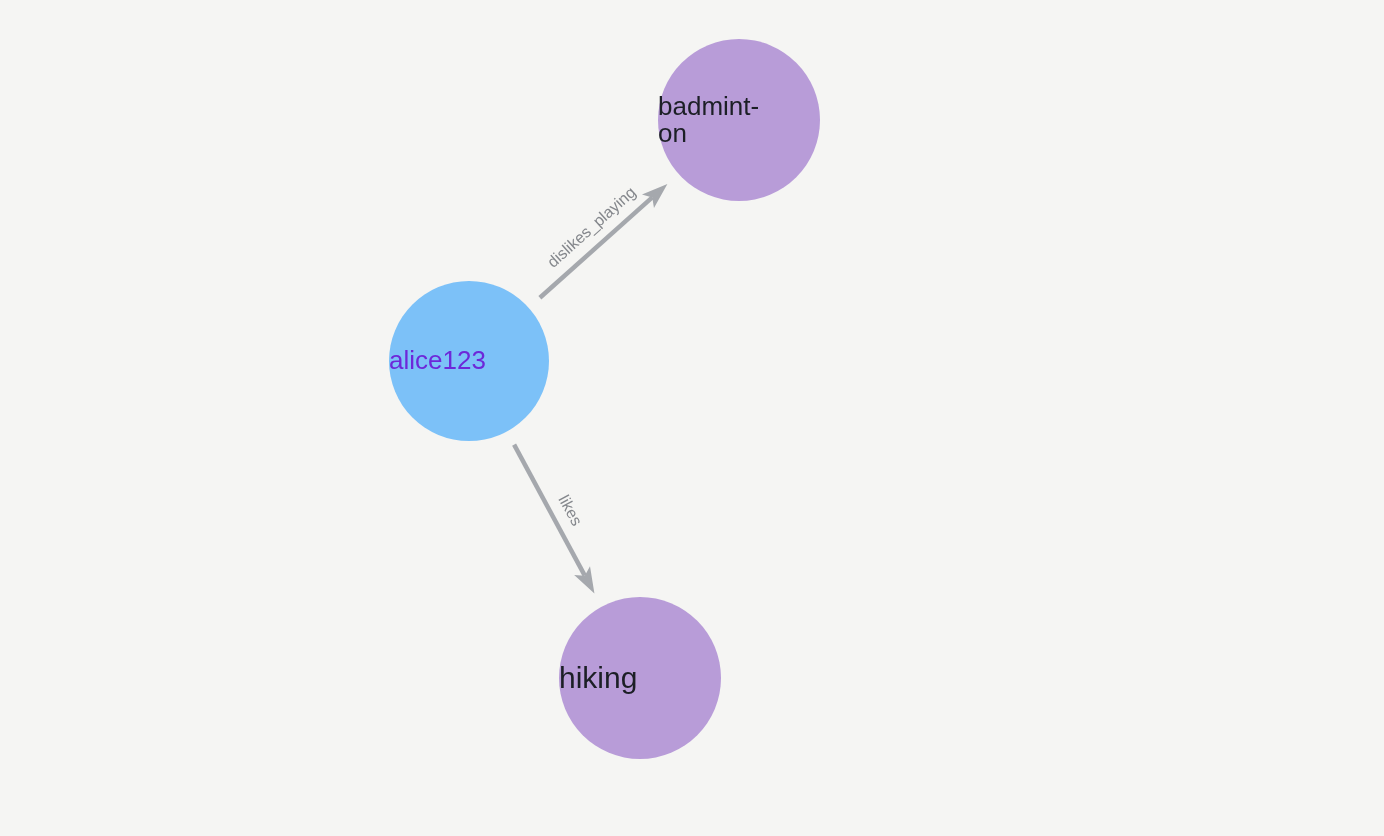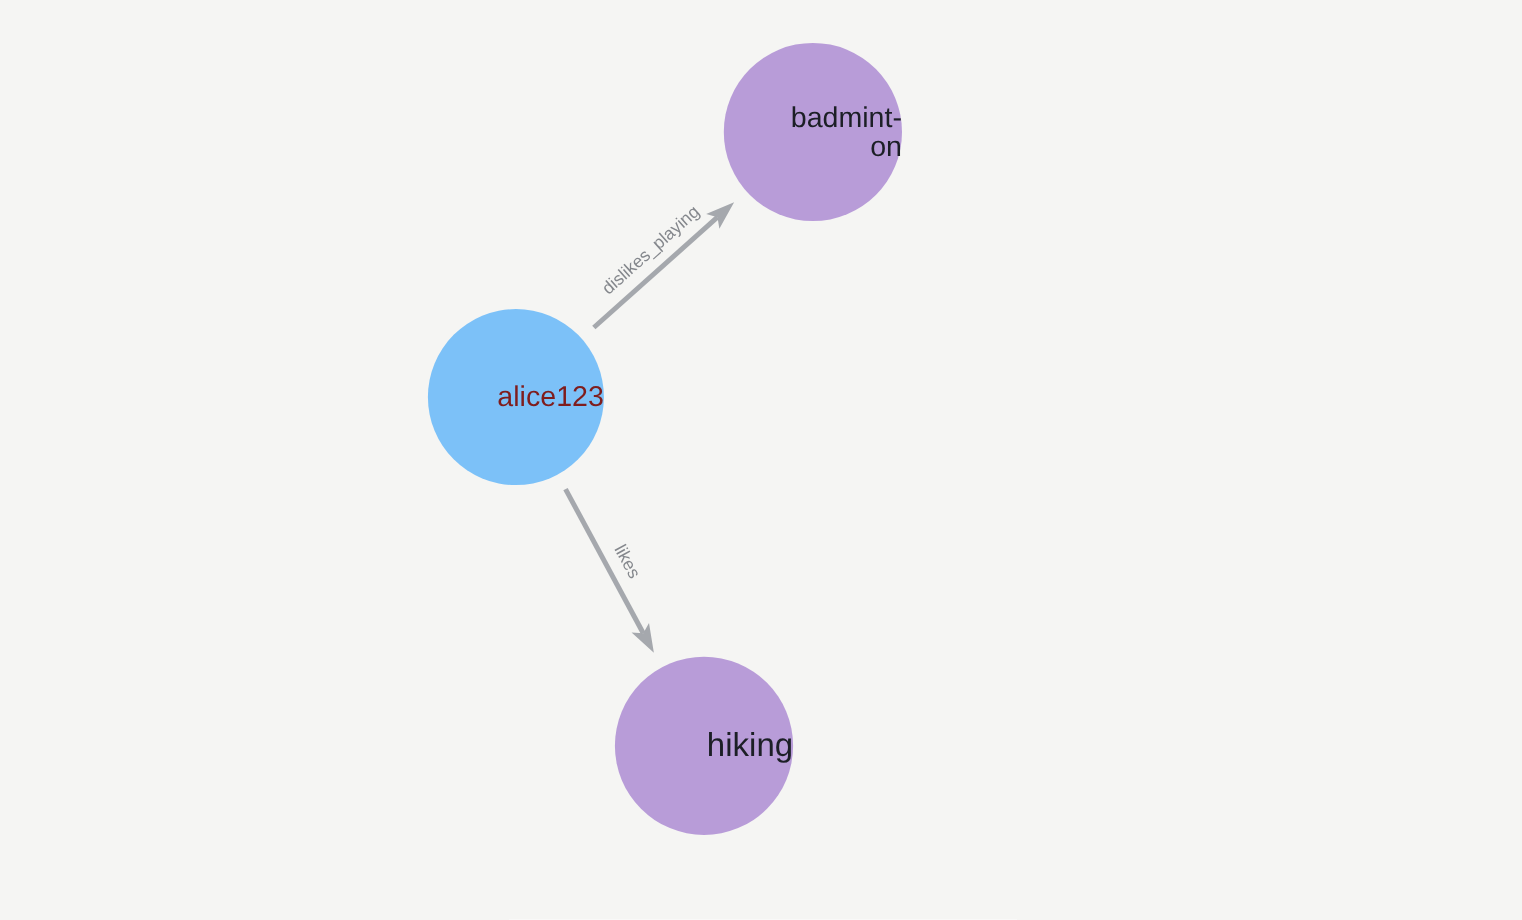--- a/index.html
+++ b/index.html
@@ -25,21 +25,21 @@
     border-radius: 50%;
     display: flex;
     align-items: center;
     justify-content: center;
     text-align: center;
     cursor: pointer;
     user-select: none;
   }
   .node-label {
     width: 100%;
-    text-align: right;
+    text-align: left;
   }
   .node-label-line {
     white-space: nowrap;
   }
   .edge-label {
     user-select: none;
   }
 </style>
 </head>
 <body>
@@ -51,21 +51,21 @@
         <path d="M 667.3805723025497 183.92697064846487 L 641.99049046953 194.5262038524548 L 652.2509682014634 197.4315431979531 L 653.9767974661172 207.95484654572672 Z" fill="#a5a8ad"></path>
         <text transform="translate(594.9702048720961,231.13448880476437) rotate(-41.75186455055239)" text-anchor="middle" fill="#84878c" font-size="16" class="edge-label">dislikes_playing</text>
       </g>
       <g>
         <line x1="514.1023848749264" y1="444.61085383246603" x2="584.79468091309" y2="575.6603149090615" stroke="#a5a8ad" stroke-width="4.5"></line>
         <path d="M 594.4228531790217 593.5090319166659 L 590.0000708394859 566.3532038796295 L 584.79468091309 575.6603149090615 L 574.1580143238607 574.898918908563 Z" fill="#a5a8ad"></path>
         <text transform="translate(565.7041042882589,512.8880375758919) rotate(61.65614850724816)" text-anchor="middle" fill="#84878c" font-size="16" class="edge-label">likes</text>
       </g>
     </svg>
   <div id="node-layer">
-      <div class="node" style="left: 389px; top: 281px; width: 160px; height: 160px; background: rgb(124, 193, 248); color: #7f1d1d; font-size: 26px; line-height: 1.05;">
+      <div class="node" style="left: 389px; top: 281px; width: 160px; height: 160px; background: rgb(124, 193, 248); color: #6d28d9; font-size: 26px; line-height: 1.05;">
         <div class="node-label">
           <div class="node-label-line">alice123</div>
         </div>
       </div>
       <div class="node" style="left: 658px; top: 39px; width: 162px; height: 162px; background: rgb(184, 156, 216); color: rgb(28, 31, 38); font-size: 26px; line-height: 1.05;">
         <div class="node-label">
           <div class="node-label-line">badmint-</div>
           <div class="node-label-line">on</div>
         </div>
       </div>

